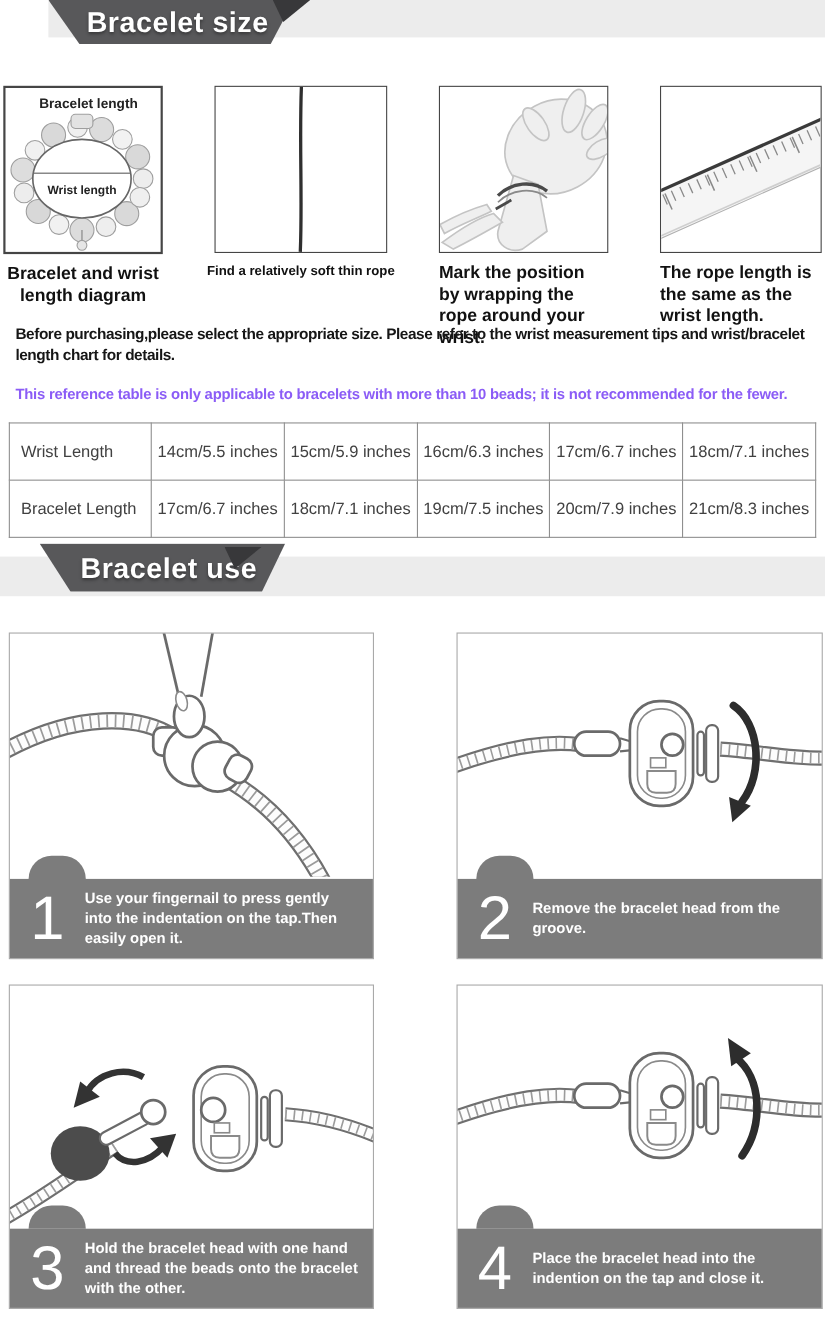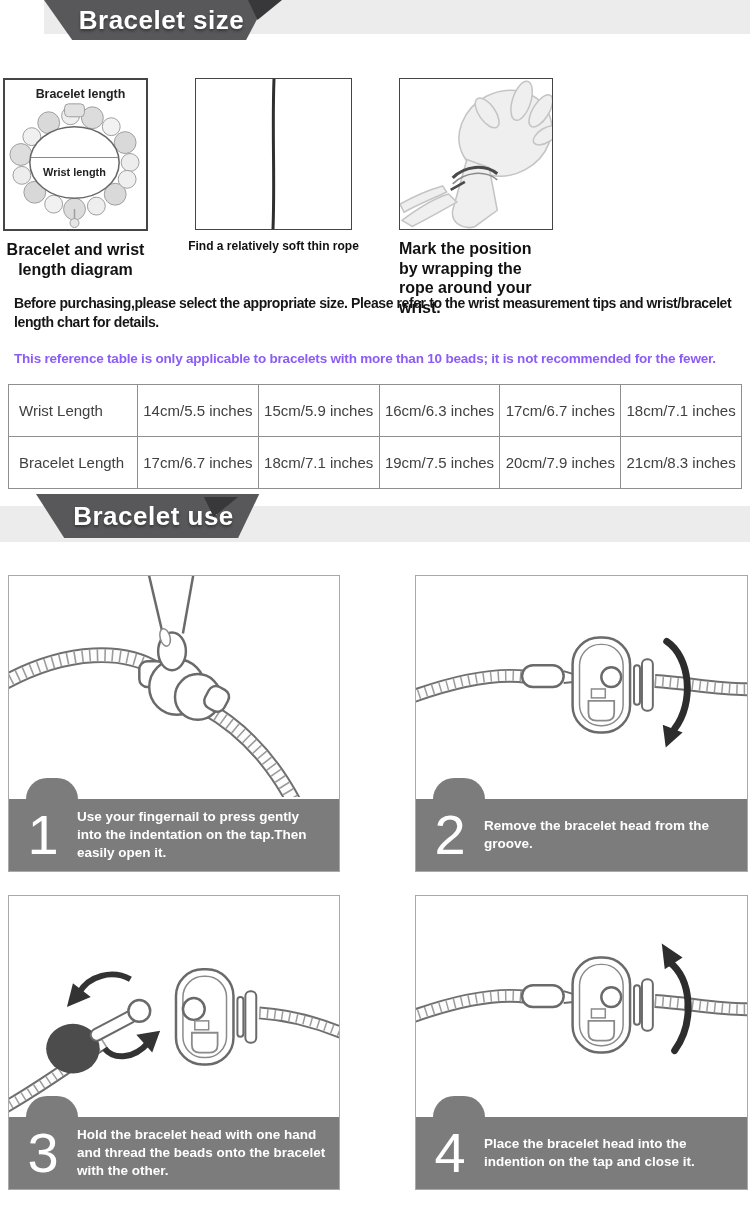--- a/index.html
+++ b/index.html
@@ -133,20 +133,34 @@
           <path d="M0,122 C14,114 28,108 42,104 L46,110 C34,116 18,122 4,130 Z"></path>
         </g>
         <path d="M52,96 C64,84 84,82 96,92" stroke="#4a4a4a" stroke-width="3" fill="none"></path>
         <path d="M52,102 C64,90 84,88 96,98" stroke="#8a8a8a" stroke-width="1.5" fill="none"></path>
         <path d="M50,108 L64,100" stroke="#4a4a4a" stroke-width="2.5"></path>
       </svg>
     </div>
     <div class="step-caption">Mark the position by wrapping the rope around your wrist.</div>
   </div>
 
+  <div class="step-col">
+    <div class="step-box">
+      <svg viewBox="0 0 146 147">
+        <g transform="rotate(-24 73 80)">
+          <rect x="-42" y="62" width="244" height="40" fill="#f5f5f5" stroke="#b0b0b0"></rect>
+          <line x1="-42" y1="62" x2="202" y2="62" stroke="#3a3a3a" stroke-width="3"></line>
+          <line x1="-42" y1="71" x2="202" y2="71" stroke="#8a8a8a" stroke-width="10" stroke-dasharray="1.2,7.3"></line>
+          <line x1="-40" y1="74" x2="202" y2="74" stroke="#8a8a8a" stroke-width="16" stroke-dasharray="1.4,41.1"></line>
+          <line x1="-42" y1="100" x2="202" y2="100" stroke="#cfcfcf" stroke-width="1.5"></line>
+        </g>
+      </svg>
+    </div>
+    <div class="step-caption">The rope length is the same as the wrist length.</div>
+  </div>
 </div>
 
 <div id="purchase-note" class="abs">Before purchasing,please select the appropriate size. Please refer to the wrist measurement tips and wrist/bracelet length chart for details.</div>
 <div id="reference-note" class="abs">This reference table is only applicable to bracelets with more than 10 beads; it is not recommended for the fewer.</div>
 
 <table id="size-table" class="abs">
   <tbody>
       <tr>
     <td class="rowhead">Wrist Length</td>
     <td>14cm/5.5 inches</td>

